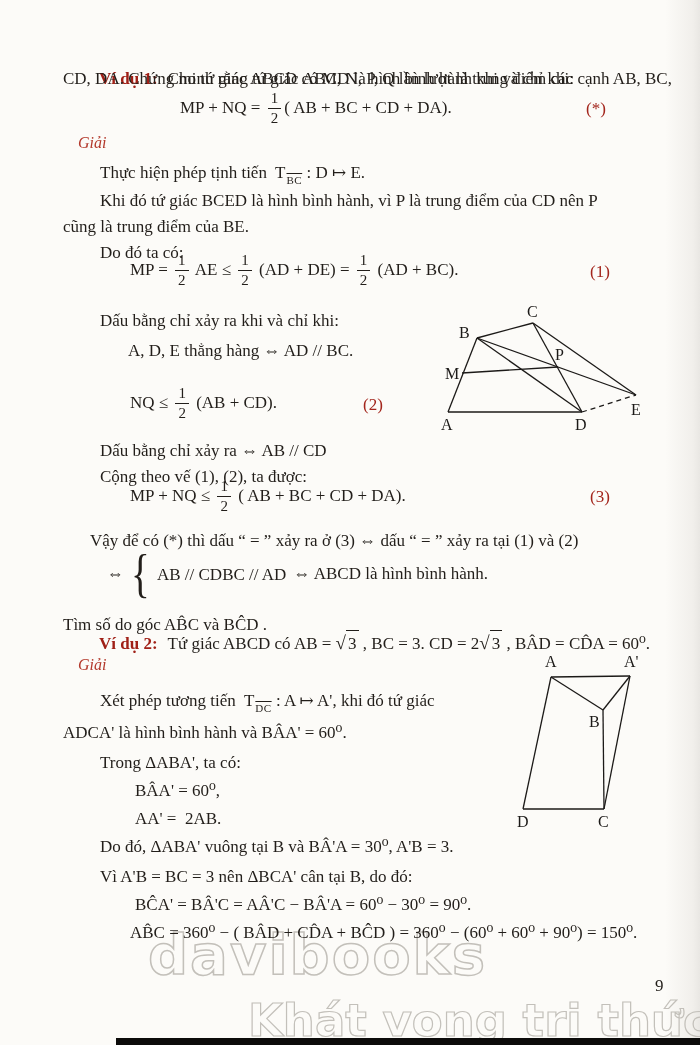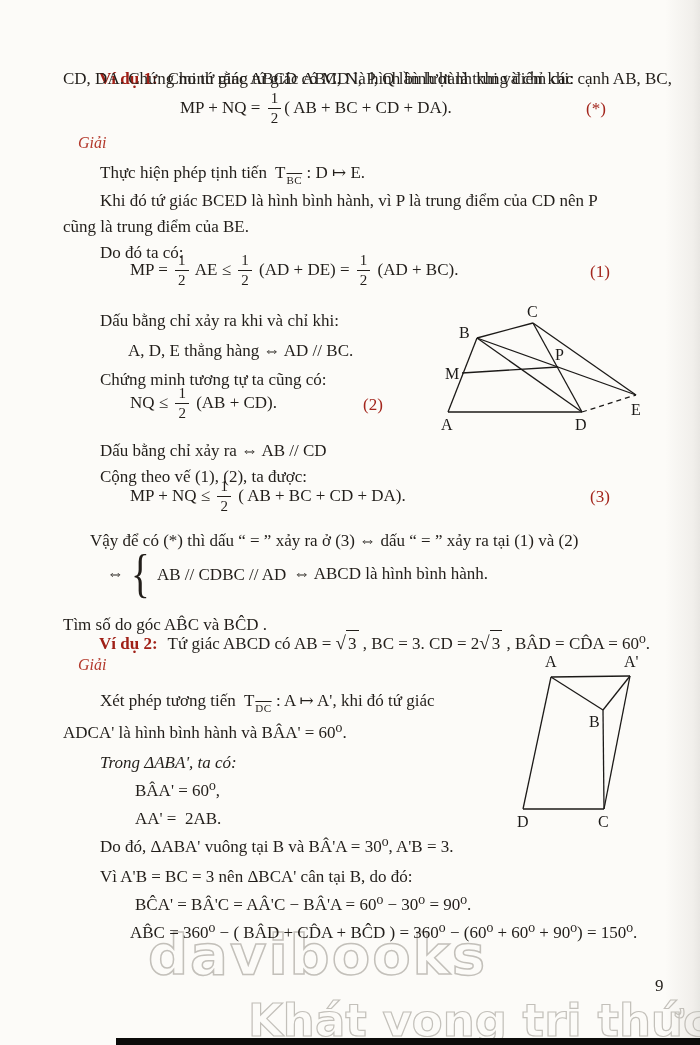--- a/index.html
+++ b/index.html
@@ -54,21 +54,20 @@
   <div class="abs line" style="left:100px;top:160px;"><span>Thực hiện phép tịnh tiến  </span><span><span>T</span><span class="tvec">BC</span></span><span> : D ↦ E.</span></div>
   <div class="abs line" style="left:100px;top:188px;">Khi đó tứ giác BCED là hình bình hành, vì P là trung điểm của CD nên P</div>
   <div class="abs line" style="left:63px;top:214px;">cũng là trung điểm của BE.</div>
   <div class="abs line" style="left:100px;top:240px;">Do đó ta có:</div>
 
   <div class="abs fline" style="left:130px;top:252px;"><span>MP = </span><span class="frac"><span class="num">1</span><span class="den">2</span></span><span> AE ≤ </span><span class="frac"><span class="num">1</span><span class="den">2</span></span><span> (AD + DE) = </span><span class="frac"><span class="num">1</span><span class="den">2</span></span><span> (AD + BC).</span></div>
   <div class="abs tag" style="left:590px;top:262px;">(1)</div>
 
   <div class="abs line" style="left:100px;top:308px;">Dấu bằng chỉ xảy ra khi và chỉ khi:</div>
   <div class="abs line" style="left:128px;top:338px;">A, D, E thẳng hàng ⇔ AD // BC.</div>
-  <div class="abs line" style="left:100px;top:367px;">Chứng minh tương tự ta cũng có:</div>
 
   <div class="abs fline" style="left:130px;top:385px;"><span>NQ ≤ </span><span class="frac"><span class="num">1</span><span class="den">2</span></span><span> (AB + CD).</span></div>
   <div class="abs tag" style="left:363px;top:395px;">(2)</div>
 
   <div class="abs line" style="left:100px;top:438px;">Dấu bằng chỉ xảy ra ⇔ AB // CD</div>
   <div class="abs line" style="left:100px;top:464px;">Cộng theo vế (1), (2), ta được:</div>
 
   <div class="abs fline" style="left:130px;top:478px;"><span>MP + NQ ≤ </span><span class="frac"><span class="num">1</span><span class="den">2</span></span><span> ( AB + BC + CD + DA).</span></div>
   <div class="abs tag" style="left:590px;top:487px;">(3)</div>
 
@@ -104,21 +103,21 @@
       </svg></div>
 
   <div class="abs line" style="left:82px;top:604px;">
     <span class="hd">Ví dụ 2:</span><span><span>Tứ giác ABCD có AB = </span><span class="sqrt"><span class="rad">√</span><span class="arg">3</span></span><span> , BC = 3. CD = 2</span><span class="sqrt"><span class="rad">√</span><span class="arg">3</span></span><span> , BÂD = CD̂A = 60⁰.</span></span>
   </div>
   <div class="abs line" style="left:63px;top:612px;">Tìm số do góc AB̂C và BĈD .</div>
   <div class="abs giai" style="left:78px;top:656px;">Giải</div>
 
   <div class="abs line" style="left:100px;top:688px;"><span>Xét phép tương tiến  </span><span><span>T</span><span class="tvec">DC</span></span><span> : A ↦ A', khi đó tứ giác</span></div>
   <div class="abs line" style="left:63px;top:720px;">ADCA' là hình bình hành và BÂA' = 60⁰.</div>
-  <div class="abs line" style="left:100px;top:750px;font-style:italic;">Trong ΔABA', ta có:</div>
+  <div class="abs line" style="left:100px;top:750px;">Trong ΔABA', ta có:</div>
   <div class="abs line" style="left:135px;top:778px;">BÂA' = 60⁰,</div>
   <div class="abs line" style="left:135px;top:806px;">AA' =  2AB.</div>
   <div class="abs line" style="left:100px;top:834px;">Do đó, ΔABA' vuông tại B và BÂ'A = 30⁰, A'B = 3.</div>
   <div class="abs line" style="left:100px;top:864px;">Vì A'B = BC = 3 nên ΔBCA' cân tại B, do đó:</div>
   <div class="abs line" style="left:135px;top:892px;">BĈA' = BÂ'C = AÂ'C − BÂ'A = 60⁰ − 30⁰ = 90⁰.</div>
   <div class="abs line" style="left:130px;top:920px;">AB̂C = 360⁰ − ( BÂD + CD̂A + BĈD ) = 360⁰ − (60⁰ + 60⁰ + 90⁰) = 150⁰.</div>
 
   <div class="abs figure" style="left:505px;top:650px;"><svg width="175" height="192">
         <line x1="46" y1="27" x2="125" y2="26" stroke="#1c1a18" stroke-width="1.3"></line>
         <line x1="46" y1="27" x2="18" y2="159" stroke="#1c1a18" stroke-width="1.3"></line>

